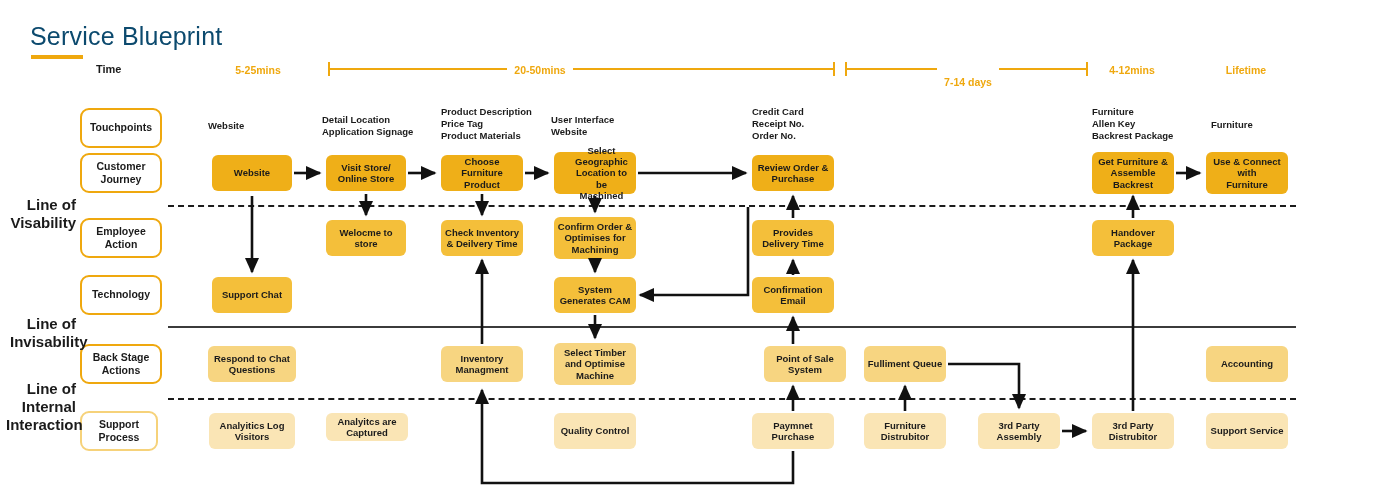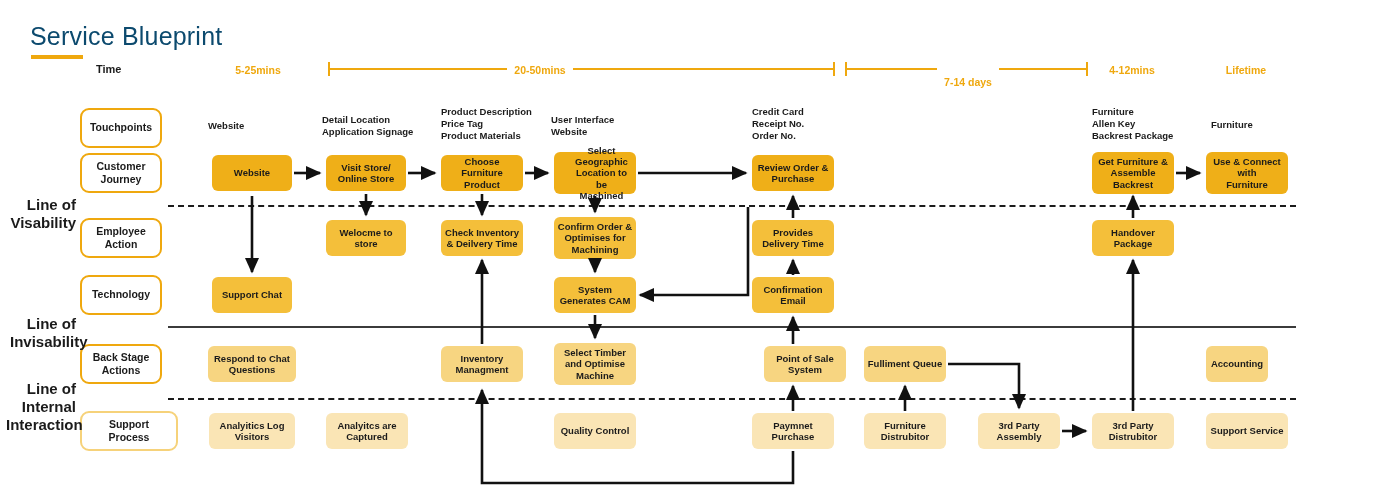--- a/index.html
+++ b/index.html
@@ -126,21 +126,21 @@
     <span style="white-space:pre-line;">Employee
 Action</span>
   </div>
   <div class="lane-pill" style="left:80px;top:275px;width:82px;height:40px;">
     <span>Technology</span>
   </div>
   <div class="lane-pill" style="left:80px;top:344px;width:82px;height:40px;">
     <span style="white-space:pre-line;">Back Stage
 Actions</span>
   </div>
-  <div class="lane-pill pale" style="left:80px;top:411px;width:98px;height:40px;">
+  <div class="lane-pill pale" style="left:80px;top:411px;width:78px;height:40px;">
     <span style="white-space:pre-line;">Support
 Process</span>
   </div>
 
   <div class="line-note" style="left:10px;top:196px;width:66px;">Line of
 Visability</div>
   <div class="sep sep-dash" style="top:205px;"></div>
 
   <div class="line-note" style="left:10px;top:315px;width:66px;">Line of
 Invisability</div>
@@ -205,25 +205,25 @@
   <div class="node n-back" style="left:208px;top:346px;width:88px;height:36px;white-space:pre-line;">Respond to Chat
 Questions</div>
   <div class="node n-back" style="left:441px;top:346px;width:82px;height:36px;white-space:pre-line;">Inventory
 Managment</div>
   <div class="node n-back" style="left:554px;top:343px;width:82px;height:42px;white-space:pre-line;">Select Timber
 and Optimise
 Machine</div>
   <div class="node n-back" style="left:752px;top:346px;width:82px;height:36px;white-space:pre-line;margin-left:12px;">Point of Sale
 System</div>
   <div class="node n-back" style="left:864px;top:346px;width:82px;height:36px;white-space:pre-line;">Fulliment Queue</div>
-  <div class="node n-back" style="left:1206px;top:346px;width:62px;height:36px;white-space:pre-line;">Accounting</div>
+  <div class="node n-back" style="left:1206px;top:346px;width:82px;height:36px;white-space:pre-line;">Accounting</div>
 
   <div class="node n-support" style="left:209px;top:413px;width:86px;height:36px;white-space:pre-line;">Analyitics Log
 Visitors</div>
-  <div class="node n-support" style="left:326px;top:413px;width:82px;height:36px;white-space:pre-line;">Analyitcs are
+  <div class="node n-support" style="left:326px;top:413px;width:82px;height:28px;white-space:pre-line;">Analyitcs are
 Captured</div>
   <div class="node n-support" style="left:554px;top:413px;width:82px;height:36px;white-space:pre-line;">Quality Control</div>
   <div class="node n-support" style="left:752px;top:413px;width:82px;height:36px;white-space:pre-line;">Paymnet
 Purchase</div>
   <div class="node n-support" style="left:864px;top:413px;width:82px;height:36px;white-space:pre-line;">Furniture
 Distrubitor</div>
   <div class="node n-support" style="left:978px;top:413px;width:82px;height:36px;white-space:pre-line;">3rd Party
 Assembly</div>
   <div class="node n-support" style="left:1092px;top:413px;width:82px;height:36px;white-space:pre-line;">3rd Party
 Distrubitor</div>

